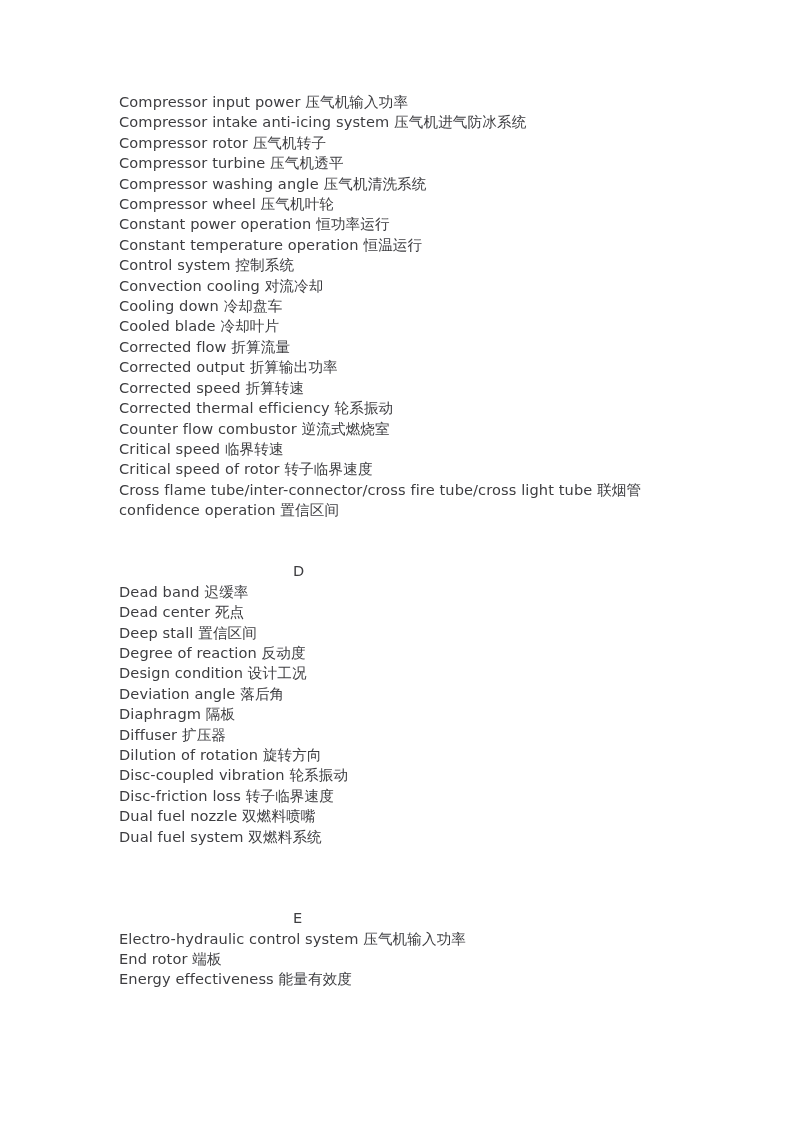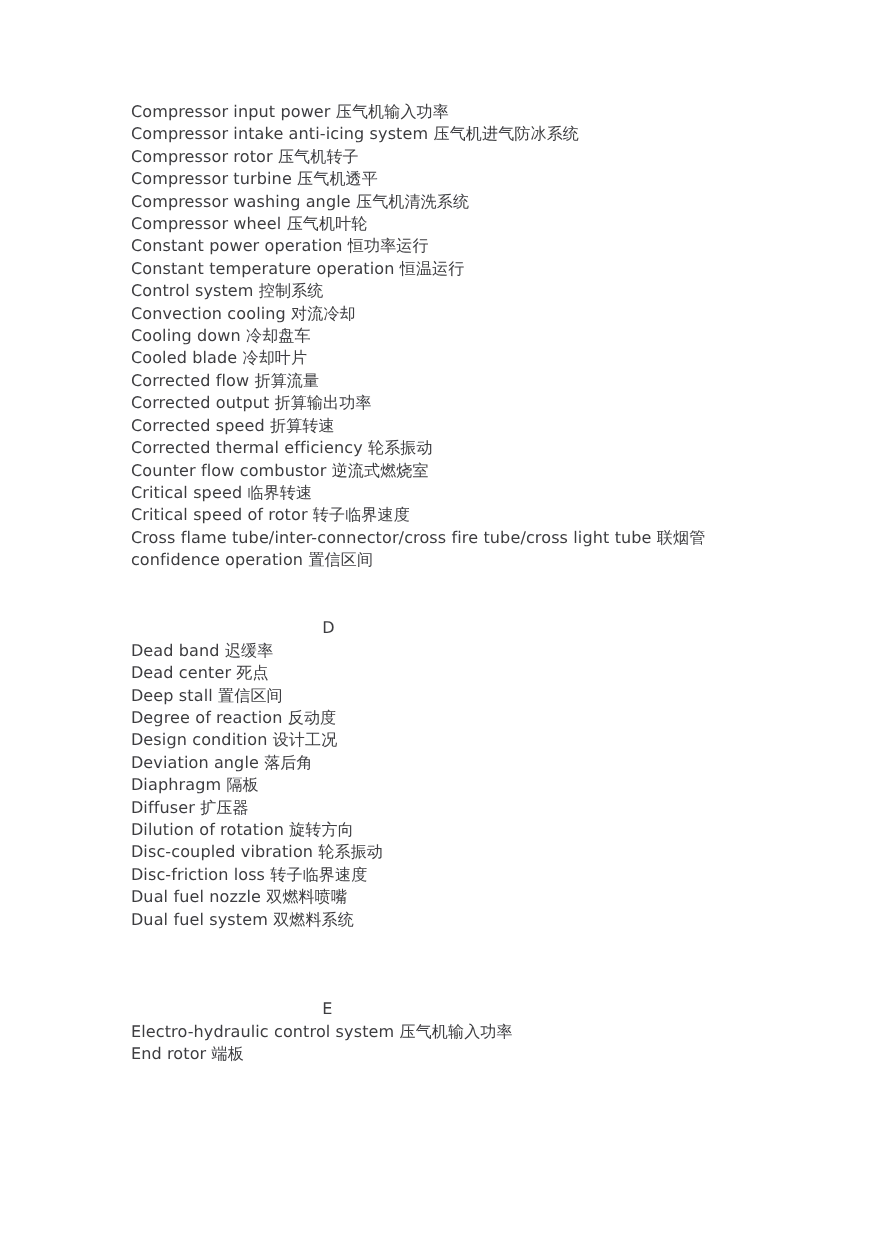--- a/index.html
+++ b/index.html
@@ -87,14 +87,15 @@
       <div class="entry"><span class="en">Diffuser</span> <span class="zh">扩压器</span></div>
       <div class="entry"><span class="en">Dilution of rotation</span> <span class="zh">旋转方向</span></div>
       <div class="entry"><span class="en">Disc-coupled vibration</span> <span class="zh">轮系振动</span></div>
       <div class="entry"><span class="en">Disc-friction loss</span> <span class="zh">转子临界速度</span></div>
       <div class="entry"><span class="en">Dual fuel nozzle</span> <span class="zh">双燃料喷嘴</span></div>
       <div class="entry"><span class="en">Dual fuel system</span> <span class="zh">双燃料系统</span></div>
       <div class="spacer-3"></div>
       <div class="section-letter">E</div>
       <div class="entry"><span class="en">Electro-hydraulic control system</span> <span class="zh">压气机输入功率</span></div>
       <div class="entry"><span class="en">End rotor</span> <span class="zh">端板</span></div>
+      <div class="entry"><span class="en">Energy effectiveness</span> <span class="zh">能量有效度</span></div>
     </div>
 </div>
 
 </body></html>

